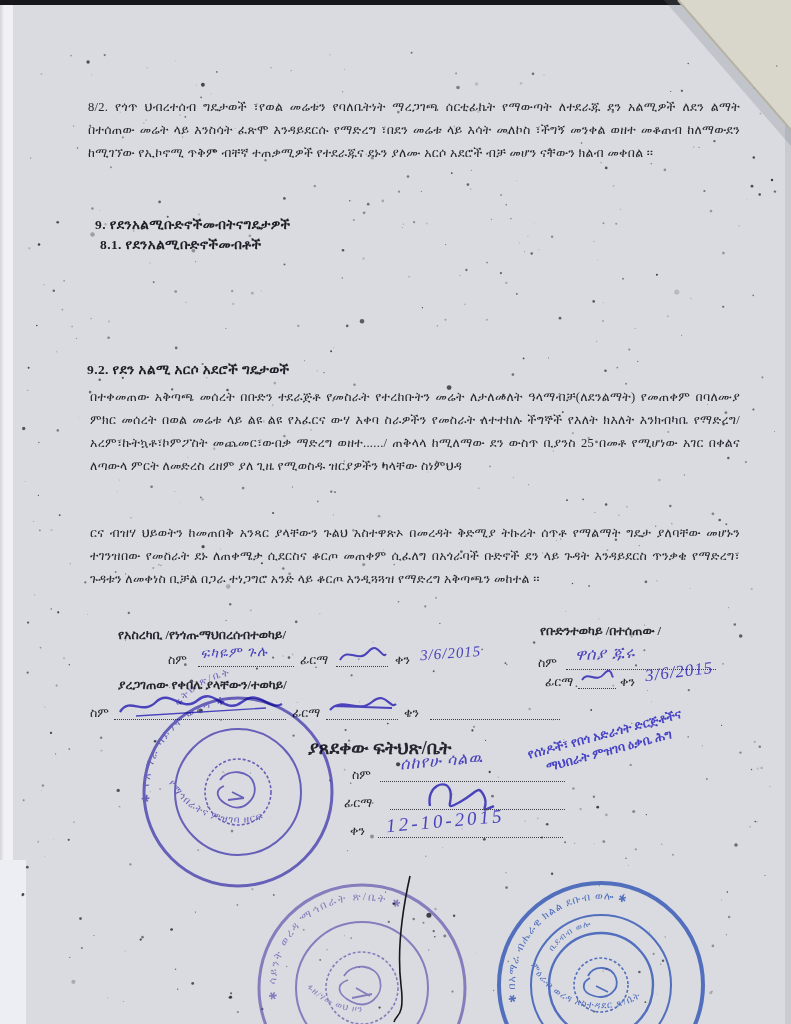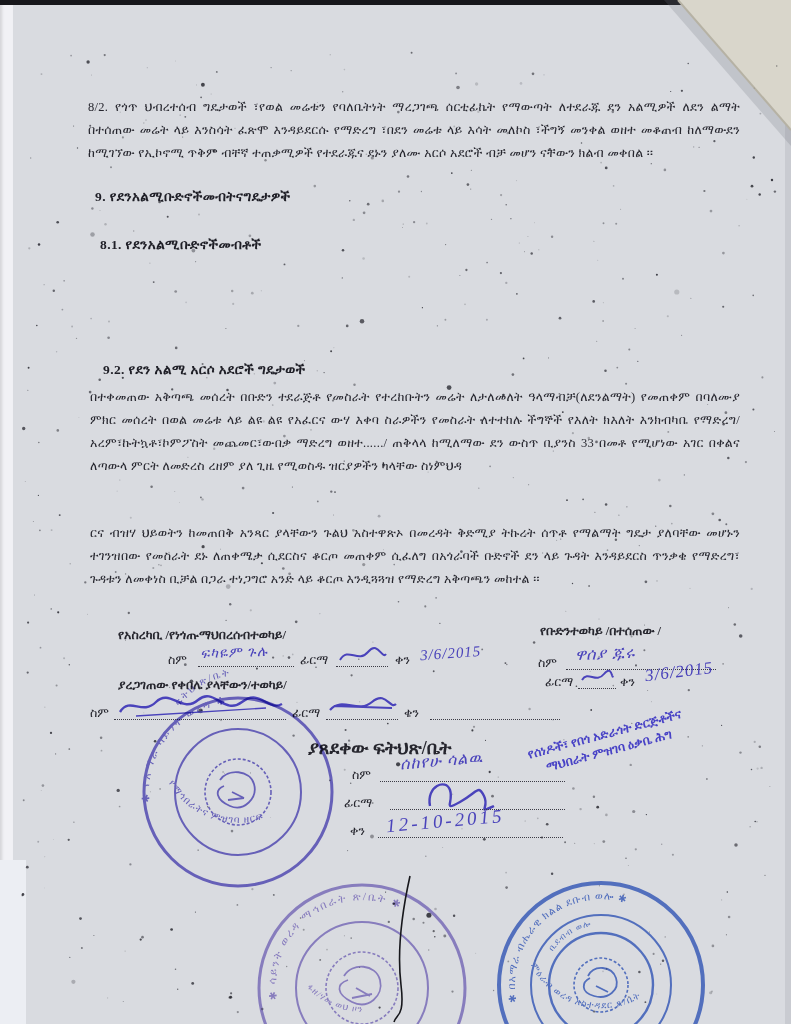--- a/index.html
+++ b/index.html
@@ -595,24 +595,24 @@
       <circle cx="304.4" cy="360.7" r="0.45" fill="#15151d" opacity="0.77"></circle>
       <circle cx="725.9" cy="412.7" r="1.37" fill="#15151d" opacity="0.49"></circle>
       <circle cx="350.7" cy="783.3" r="0.71" fill="#15151d" opacity="0.57"></circle>
       <circle cx="353.4" cy="530.3" r="1.40" fill="#15151d" opacity="0.36"></circle>
       <circle cx="711.0" cy="211.1" r="1.36" fill="#15151d" opacity="0.33"></circle>
       <circle cx="199.0" cy="214.5" r="0.93" fill="#15151d" opacity="0.22"></circle>
       <circle cx="125.5" cy="640.3" r="0.51" fill="#15151d" opacity="0.42"></circle>
     </svg>
 
   <div class="abs para" style="left:88px;top:96px;width:652px">8/2. የጎጥ ህብረተሰብ ግዴታወች ፣የወል መሬቱን የባለቤትነት ማረጋገጫ ሰርቲፊኬት የማውጣት ለተደራጁ ደን አልሚዎች ለደን ልማት በተሰጠው መሬት ላይ እንስሳት ፈጽሞ እንዳይደርሱ የማድረግ ፣በደን መሬቱ ላይ እሳት መለኮስ ፣ችግኝ መንቀል ወዘተ መቆጠብ ከለማውደን ከሚገኘው የኢኮኖሚ ጥቅም ብቸኛ ተጠቃሚዎች የተደራጁና ደኑን ያለሙ አርሶ አደሮች ብቻ መሆን ናቸውን ክልብ መቀበል ፡፡</div>
-  <div class="abs hd" style="left:95px;top:189px">9. የደንአልሚቡድኖችመብትናግዴታዎች</div>
+  <div class="abs hd" style="left:95px;top:217px">9. የደንአልሚቡድኖችመብትናግዴታዎች</div>
   <div class="abs hd" style="left:100px;top:237px">8.1. የደንአልሚቡድኖችመብቶች</div>
-  <div class="abs hd" style="left:103px;top:362px">9.2. የደን አልሚ አርሶ አደሮች ግዴታወች</div>
-  <div class="abs para" style="left:90px;top:386px;width:650px">በተቀመጠው አቅጣጫ መሰረት በቡድን ተደራጅቶ የመስራት የተረከቡትን መሬት ለታለመለት ዓላማብቻ(ለደንልማት) የመጠቀም በባለሙያ ምክር መሰረት በወል መሬቱ ላይ ልዩ ልዩ የአፈርና ውሃ እቀባ ስራዎችን የመስራት ለተተከሉ ችግኞች የእለት ክእለት እንክብካቤ የማድረግ/አረም፣ኩትኳቶ፣ኮምፖስት መጨመር፣ውበቃ ማድረግ ወዘተ....../ ጠቅላላ ከሚለማው ደን ውስጥ ቢያንስ 33 በመቶ የሚሆነው አገር በቀልና ለጣውላ ምርት ለመድረስ ረዘም ያለ ጊዜ የሚወስዱ ዝርያዎችን ካላቸው ስነምህዳ</div>
+  <div class="abs hd" style="left:87px;top:362px">9.2. የደን አልሚ አርሶ አደሮች ግዴታወች</div>
+  <div class="abs para" style="left:90px;top:386px;width:650px">በተቀመጠው አቅጣጫ መሰረት በቡድን ተደራጅቶ የመስራት የተረከቡትን መሬት ለታለመለት ዓላማብቻ(ለደንልማት) የመጠቀም በባለሙያ ምክር መሰረት በወል መሬቱ ላይ ልዩ ልዩ የአፈርና ውሃ እቀባ ስራዎችን የመስራት ለተተከሉ ችግኞች የእለት ክእለት እንክብካቤ የማድረግ/አረም፣ኩትኳቶ፣ኮምፖስት መጨመር፣ውበቃ ማድረግ ወዘተ....../ ጠቅላላ ከሚለማው ደን ውስጥ ቢያንስ 25 በመቶ የሚሆነው አገር በቀልና ለጣውላ ምርት ለመድረስ ረዘም ያለ ጊዜ የሚወስዱ ዝርያዎችን ካላቸው ስነምህዳ</div>
   <div class="abs para" style="left:90px;top:522px;width:650px">ርና ብዝሃ ህይወትን ከመጠበቅ አንጻር ያላቸውን ጉልህ አስተዋጽኦ በመረዳት ቅድሚያ ትኩረት ሰጥቶ የማልማት ግዴታ ያለባቸው መሆኑን ተገንዝበው የመስራት ደኑ ለጠቀሜታ ሲደርስና ቆርጦ መጠቀም ሲፈለግ በአጎራባች ቡድኖች ደን ላይ ጉዳት እንዳይደርስ ጥንቃቄ የማድረግ፣ ጉዳቱን ለመቀነስ ቢቻል በጋራ ተነጋግሮ አንድ ላይ ቆርጦ እንዲጓጓዝ የማድረግ አቅጣጫን መከተል ፡፡</div>
 
   <div class="abs lbl" style="left:118px;top:628px;font-weight:bold">የአስረካቢ /የነጎጡማህበረሰብተወካይ/</div>
   <div class="abs lbl" style="left:540px;top:624px;font-weight:bold">የቡድንተወካይ /በተሰጠው /</div>
 
   <div class="abs lbl" style="left:168px;top:653px">ስም</div>
   <div class="abs ink ink-name" style="left:200px;top:645px">ፍካዬም ጉሉ</div>
   <span class="abs dots" style="left:198px;top:655px;width:96px"></span>
   <div class="abs lbl" style="left:300px;top:653px">ፊርማ</div>
   <svg class="sig-svg" style="left:338px;top:648px" width="50" height="18">

